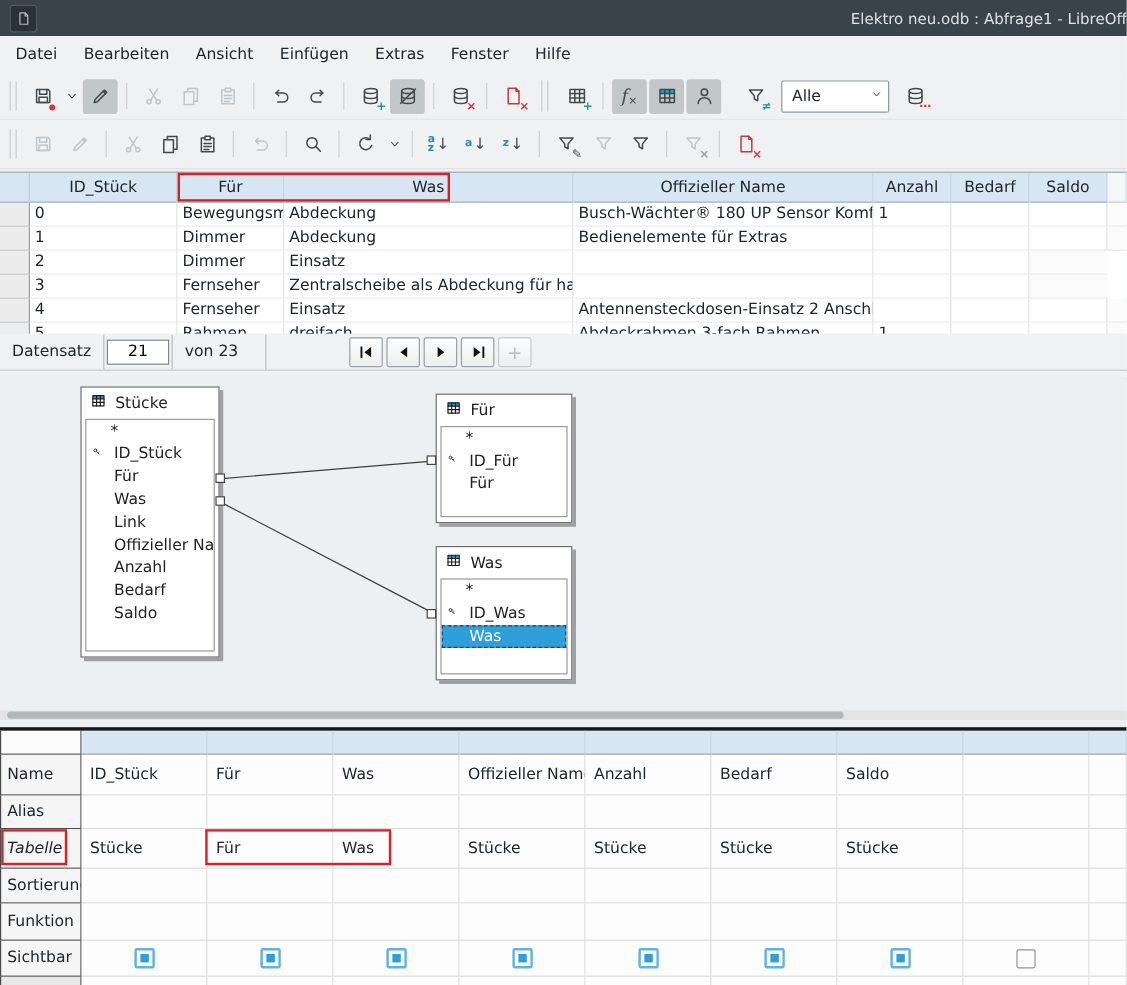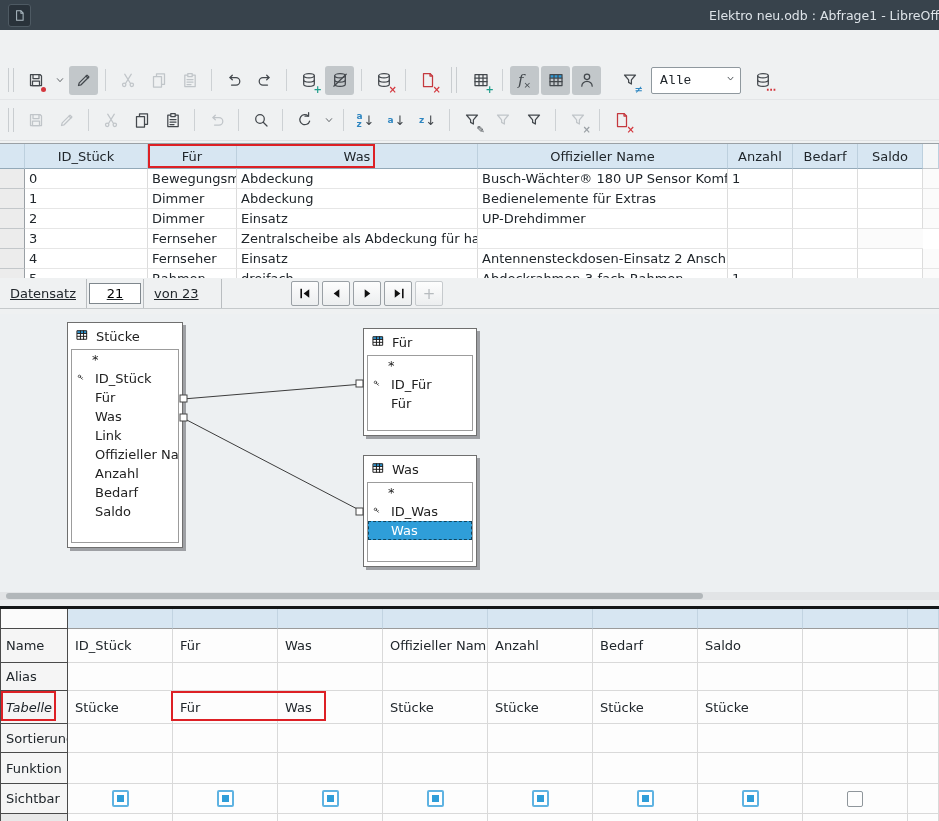--- a/index.html
+++ b/index.html
@@ -25,36 +25,36 @@
   .tb-btn.narrow{width:15px;}
   .tb-btn.active{background:#c2c7ca;}
   .tb-btn.disabled{color:#c0c5c9;}
   .tb-btn.red{color:#c4383e;}
   .tb-btn .badge{position:absolute;right:1px;bottom:0;font-size:10px;font-weight:bold;font-style:normal;line-height:10px;}
   .tb-btn .dot{position:absolute;right:4px;bottom:3px;width:5px;height:5px;border-radius:50%;background:#d4373e;}
   .tb-sep{width:1px;height:22px;background:#cdd1d4;margin:0 6px;flex:none;}
   .tb-sep2{width:4px;height:26px;border-left:1px solid #c9cdd0;border-right:1px solid #c9cdd0;margin:0 8px;flex:none;}
   .tb-gap{width:12px;flex:none;}
   .combo{width:76px;height:25px;border:1px solid #8f989e;border-radius:2px;background:#fff;display:flex;
-         align-items:center;justify-content:space-between;padding:0 4px 0 8px;font-size:13px;margin:0 6px;color:#20262b;flex:none;font-family:Liberation Mono, monospace;}
+         align-items:center;justify-content:space-between;padding:0 4px 0 8px;font-size:13px;margin:0 6px;color:#20262b;flex:none;}
   .fxf{font-family:"DejaVu Serif","Liberation Serif",serif;font-style:italic;font-size:15px;}
   .fxx{font-size:9px;align-self:flex-end;margin-bottom:5px;}
   .slets{display:flex;flex-direction:column;font-size:9px;line-height:8px;color:#2e86c1;font-weight:bold;}
   .sdn{font-size:13px;margin-left:1px;color:#43484d;}
   
   #ptable{position:absolute;left:0;top:143px;width:939px;height:135px;overflow:hidden;background:#fff;border-top:1px solid #9aa0a5;}
   .prow{display:grid;grid-template-columns:25px 123px 89px 241px 250px 65px 65px 65px 16px;}
   .pcell{height:20px;background:#fff;border-right:1px solid #dcdcdc;border-bottom:1px solid #e6e6e6;
          font-size:13px;display:flex;align-items:center;padding:0 4px;white-space:nowrap;overflow:hidden;box-sizing:border-box;}
   .phead .pcell{height:25px;background:#d7e6f2;justify-content:center;border-right:1px solid #bdd0de;border-bottom:1px solid #93a9b8;}
   .prowhdr{background:#ececec;border-right:1px solid #9aa0a5;border-bottom:1px solid #c3c7ca;}
   .pfill{background:#fbfbfb;border-right:none;}
   .phead .pfill{background:#f4f6f7;border-bottom:1px solid #c3c7ca;}
   
-  #navbar{position:absolute;left:0;top:278px;width:939px;height:30px;background:#eff1f2;display:flex;align-items:center;font-size:13px;text-decoration:underline;}
+  #navbar{position:absolute;left:0;top:278px;width:939px;height:30px;background:#eff1f2;display:flex;align-items:center;font-size:13px;}
   #navbar .vline{width:1px;height:29px;background:#b9bdc0;}
   #recinput{width:50px;height:19px;border:1px solid #7f878d;background:#fff;text-align:center;font-size:13px;
             font-family:inherit;margin:0 2px;padding:0;}
   #navbtns{position:absolute;left:291px;top:3px;display:flex;}
   .nav-btn{width:26px;height:23px;border:1px solid #9aa0a5;border-radius:2px;background:linear-gradient(#fdfdfd,#eceeef);
            display:flex;align-items:center;justify-content:center;margin-right:3px;}
   .nav-btn.disabled{color:#b6bbbe;border-color:#c6cacd;font-size:15px;}
   
   #splitter1{position:absolute;left:0;top:308px;width:939px;height:6px;background:#eff1f2;
              border-top:1px solid #c5c9cb;border-bottom:1px solid #c5c9cb;}
@@ -96,20 +96,29 @@
   <div id="titlebar">
     <div id="appicon">
       <svg width="13" height="13" viewBox="0 0 18 18" fill="none" stroke="currentColor" stroke-width="1.4">
         <path d="M5 2.5h6l3 3v10H5z"></path>
           <path d="M11 2.5V6h3"></path>
       </svg>
     </div>
     <div id="titletext">Elektro neu.odb : Abfrage1 - LibreOff</div>
   </div>
 
+  <div id="menubar">
+      <div class="menu-item">Datei</div>
+      <div class="menu-item">Bearbeiten</div>
+      <div class="menu-item">Ansicht</div>
+      <div class="menu-item">Einfügen</div>
+      <div class="menu-item">Extras</div>
+      <div class="menu-item">Fenster</div>
+      <div class="menu-item">Hilfe</div>
+    </div>
 
   <div id="tb1" class="toolbar">
       <div class="tb-handle"></div>
       <div class="tb-btn">
         <svg width="18" height="18" viewBox="0 0 18 18" fill="none" stroke="currentColor" stroke-width="1.25" stroke-linecap="round" stroke-linejoin="round">
           <path d="M3.5 3.5h9.5l1.5 1.5v9.5h-11z"></path>
           <path d="M6 3.5v4h6v-4"></path>
           <rect x="5.5" y="10" width="7" height="4.5"></rect>
         </svg>
         <span class="dot"></span>
@@ -389,21 +398,20 @@
         <div class="pcell"></div>
         <div class="pcell"></div>
         <div class="pcell"></div>
         <div class="pcell pfill"></div>
       </div>
       <div class="prow">
         <div class="pcell prowhdr"></div>
         <div class="pcell">2</div>
         <div class="pcell">Dimmer</div>
         <div class="pcell">Einsatz</div>
-        <div class="pcell">UP-Drehdimmer</div>
         <div class="pcell"></div>
         <div class="pcell"></div>
         <div class="pcell"></div>
         <div class="pcell pfill"></div>
       </div>
       <div class="prow">
         <div class="pcell prowhdr"></div>
         <div class="pcell">3</div>
         <div class="pcell">Fernseher</div>
         <div class="pcell">Zentralscheibe als Abdeckung für handels</div>

